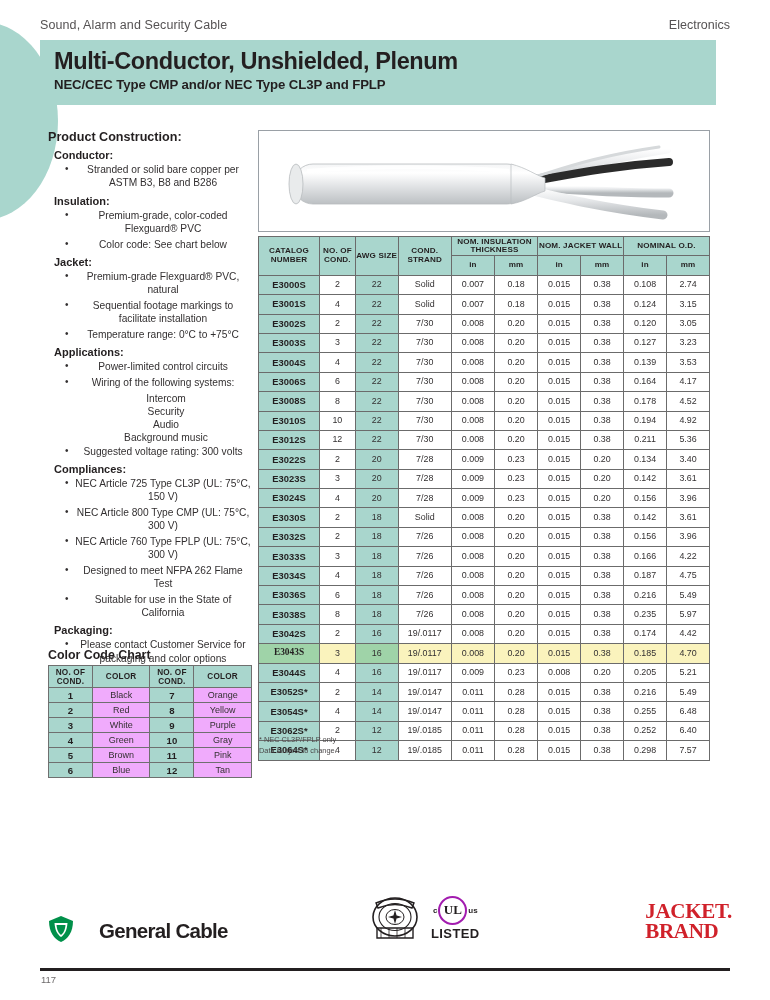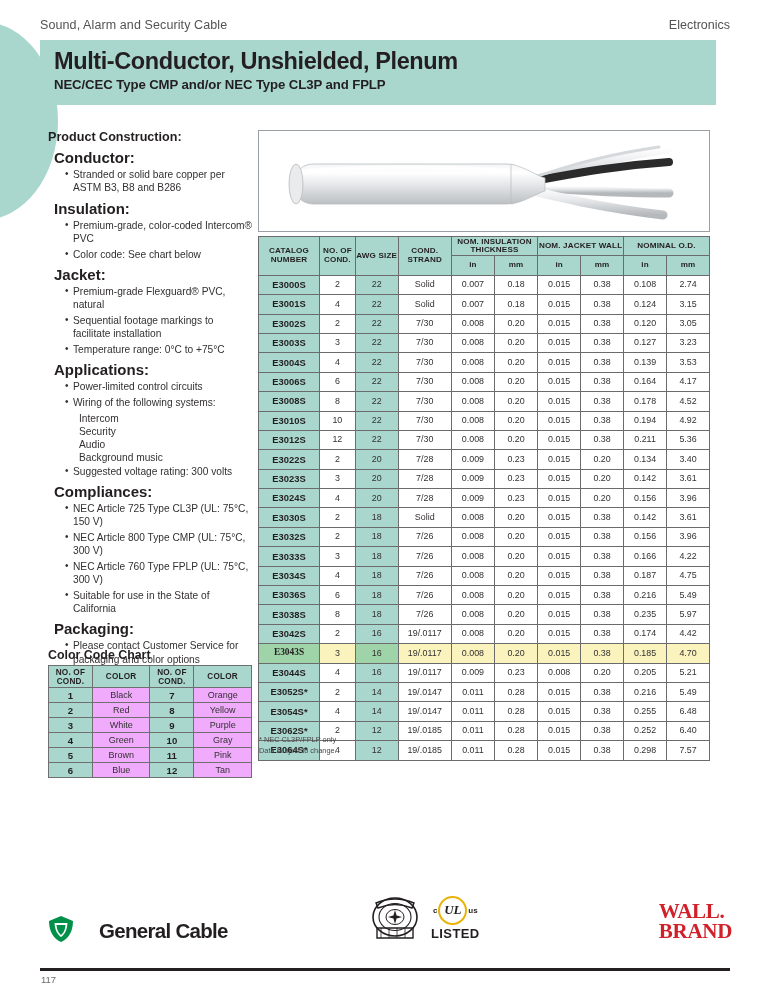--- a/index.html
+++ b/index.html
@@ -52,24 +52,24 @@
 
   
   .leftcol {
     position: absolute; left: 48px; top: 130px; width: 205px;
     z-index: 3;
   }
   .h-sec {
     font-size: 12.6px; font-weight: bold; margin: 0 0 2px 0; color: #231f20;
   }
   .h-sub {
-    font-size: 15px; font-weight: bold; margin: 5px 0 2px 6px; color: #231f20;
+    font-size: 11px; font-weight: bold; margin: 5px 0 2px 6px; color: #231f20;
   }
   ul.bul {
-    margin: 0 0 4px 0; padding: 0 0 0 17px; list-style: none;
+    margin: 0 0 4px 0; padding: 0 0 0 17px; list-style: none; text-align: center;
   }
   ul.bul li {
     font-size: 10.2px; line-height: 1.3; color: #333031;
     position: relative; padding-left: 8px; margin-bottom: 2.5px;
   }
   ul.bul li::before {
     content: "\2022"; position: absolute; left: 0; top: -1px;
     font-size: 10px; color: #333031;
   }
   ul.bul li.nobullet { padding-left: 14px; margin-bottom: 0; }
@@ -164,23 +164,23 @@
     font-size: 20.5px; font-weight: bold; letter-spacing: -.7px; color: #231f20;
   }
   .certs {
     position: absolute; left: 368px; top: 893px;
     display: flex; align-items: center; gap: 9px; z-index: 3;
   }
   .ul-mark { display: flex; flex-direction: column; align-items: center; }
   .ul-row { display: flex; align-items: center; gap: 1px; }
   .ul-c, .ul-us { font-size: 8px; font-weight: bold; color: #231f20; }
   .ul-circle {
-    width: 29px; height: 29px; border: 2px solid #eab308; border-radius: 50%;
+    width: 29px; height: 29px; border: 2px solid #a21caf; border-radius: 50%;
     display: flex; align-items: center; justify-content: center;
-    font-size: 13px; font-weight: bold; font-family: "Liberation Serif", serif; font-style: italic;
+    font-size: 13px; font-weight: bold; font-family: "Liberation Serif", serif;
   }
   .ul-listed { font-size: 13px; font-weight: bold; letter-spacing: .4px; margin-top: 1px; }
   .carol {
     position: absolute; right: 38px; top: 902px; z-index: 3;
     text-align: left; line-height: .93;
   }
   .carol div {
     font-size: 21px; font-weight: bold; color: #d0212a;
     font-family: "Liberation Serif", serif; letter-spacing: -.3px;
   }
@@ -205,21 +205,21 @@
   <div id="left-sections">
       <div class="sec-block">
         <div class="h-sub">Conductor:</div>
         <ul class="bul">
           <li>Stranded or solid bare copper per ASTM B3, B8 and B286</li>
         </ul>
       </div>
       <div class="sec-block">
         <div class="h-sub">Insulation:</div>
         <ul class="bul">
-          <li>Premium-grade, color-coded Intercom® PVC</li>
+          <li>Premium-grade, color-coded Flexguard® PVC</li>
           <li>Color code: See chart below</li>
         </ul>
       </div>
       <div class="sec-block">
         <div class="h-sub">Jacket:</div>
         <ul class="bul">
           <li>Premium-grade Flexguard® PVC, natural</li>
           <li>Sequential footage markings to facilitate installation</li>
           <li>Temperature range: 0°C to +75°C</li>
         </ul>
@@ -235,20 +235,21 @@
           <li class="nobullet">Background music</li>
           <li>Suggested voltage rating: 300 volts</li>
         </ul>
       </div>
       <div class="sec-block">
         <div class="h-sub">Compliances:</div>
         <ul class="bul">
           <li>NEC Article 725 Type CL3P (UL: 75°C, 150 V)</li>
           <li>NEC Article 800 Type CMP (UL: 75°C, 300 V)</li>
           <li>NEC Article 760 Type FPLP (UL: 75°C, 300 V)</li>
+          <li>Designed to meet NFPA 262 Flame Test</li>
           <li>Suitable for use in the State of California</li>
         </ul>
       </div>
       <div class="sec-block">
         <div class="h-sub">Packaging:</div>
         <ul class="bul">
           <li>Please contact Customer Service for packaging and color options</li>
         </ul>
       </div>
     </div>
@@ -690,18 +691,18 @@
     <div class="ul-row">
       <span class="ul-c">c</span>
       <span class="ul-circle">UL</span>
       <span class="ul-us">us</span>
     </div>
     <div class="ul-listed">LISTED</div>
   </div>
 </div>
 
 <div class="carol">
-  <div>WALL.</div>
+  <div>JACKET.</div>
   <div>BRAND</div>
 </div>
 
 <div class="footer-rule"></div>
 <div class="pagenum">117</div>
 
 </body></html>

